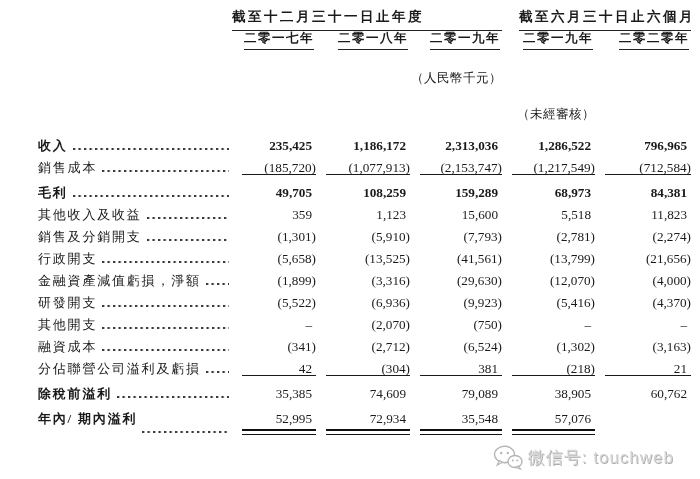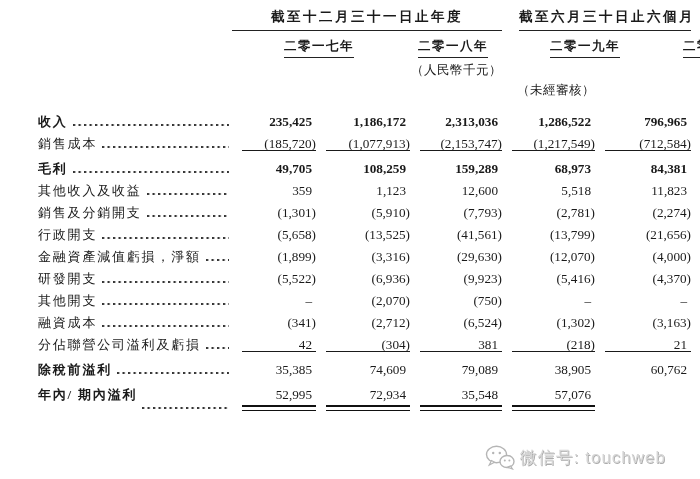--- a/index.html
+++ b/index.html
@@ -12,47 +12,46 @@
     font-family:"Liberation Serif","DejaVu Serif",serif;
     padding:9px 0 0 38px;
     overflow:hidden;
   }
   .grid {
     display:grid;
     grid-template-columns:194px 84px 94px 92px 93px 96px;
   }
   
   .gcell {
-    text-align:center;
     font-weight:bold;
     font-size:13.5px;
     letter-spacing:2.5px;
     padding-bottom:5px;
     border-bottom:1.3px solid #222;
     line-height:16px;
     white-space:nowrap;
   }
   .g1 { grid-column:2 / span 3; }
   .g2 { grid-column:5 / span 2; margin-left:17px; }
-  .h-years { margin-top:8px;gap:40px; }
+  .h-years { margin-top:0; }
   .ycell {
     text-align:right;
     font-weight:bold;
     font-size:12.5px;
     letter-spacing:1.5px;
     padding-right:2px;
     white-space:nowrap;
   }
   .ycell span {
     display:inline-block;
     border-bottom:1.2px solid #222;
     padding-bottom:3px;
     line-height:15px;
   }
-  .note-row { margin-top:5px; }
+  .note-row { margin-top:21px; }
   .note {
     text-align:right;
     font-size:12.5px;
     letter-spacing:0.5px;
     line-height:15px;
     white-space:nowrap;
   }
   .note-cur { grid-column:4; }
   .note-una { grid-column:5; }
   
@@ -90,21 +89,21 @@
   .rd .num::before {
     content:""; position:absolute; left:10px; right:0; bottom:5px;
     border-top:2.6px solid #111;
   }
   .rd .num::after {
     content:""; position:absolute; left:10px; right:0; bottom:1px;
     border-top:1.2px solid #111;
   }
   
   .wm {
-    position:absolute; right:34px; bottom:9px;
+    position:absolute; right:26px; bottom:9px;
     display:flex; align-items:center; gap:5px;
     z-index:5;
     font-family:"Liberation Sans","DejaVu Sans",sans-serif;
     font-size:17px; letter-spacing:1px;
     color:#d6d6d6;
     text-shadow:0.7px 0.7px 0 #ababab, -0.5px -0.5px 0 #ffffff;
     white-space:nowrap;
   }
   .wm svg { display:block; }
 </style>
@@ -169,21 +168,21 @@
         <div class="num b">68,973</div>
         <div class="num b">84,381</div>
       </div>
       <div class="grid trow">
     <div class="lbl">
       <span class="lbl-t">其他收入及收益</span>
       <span class="leader"></span>
     </div>
   <div class="num">359</div>
         <div class="num">1,123</div>
-        <div class="num">12,600</div>
+        <div class="num">15,600</div>
         <div class="num">5,518</div>
         <div class="num">11,823</div>
       </div>
       <div class="grid trow">
     <div class="lbl">
       <span class="lbl-t">銷售及分銷開支</span>
       <span class="leader"></span>
     </div>
   <div class="num neg">(1,301)</div>
         <div class="num neg">(5,910)</div>

